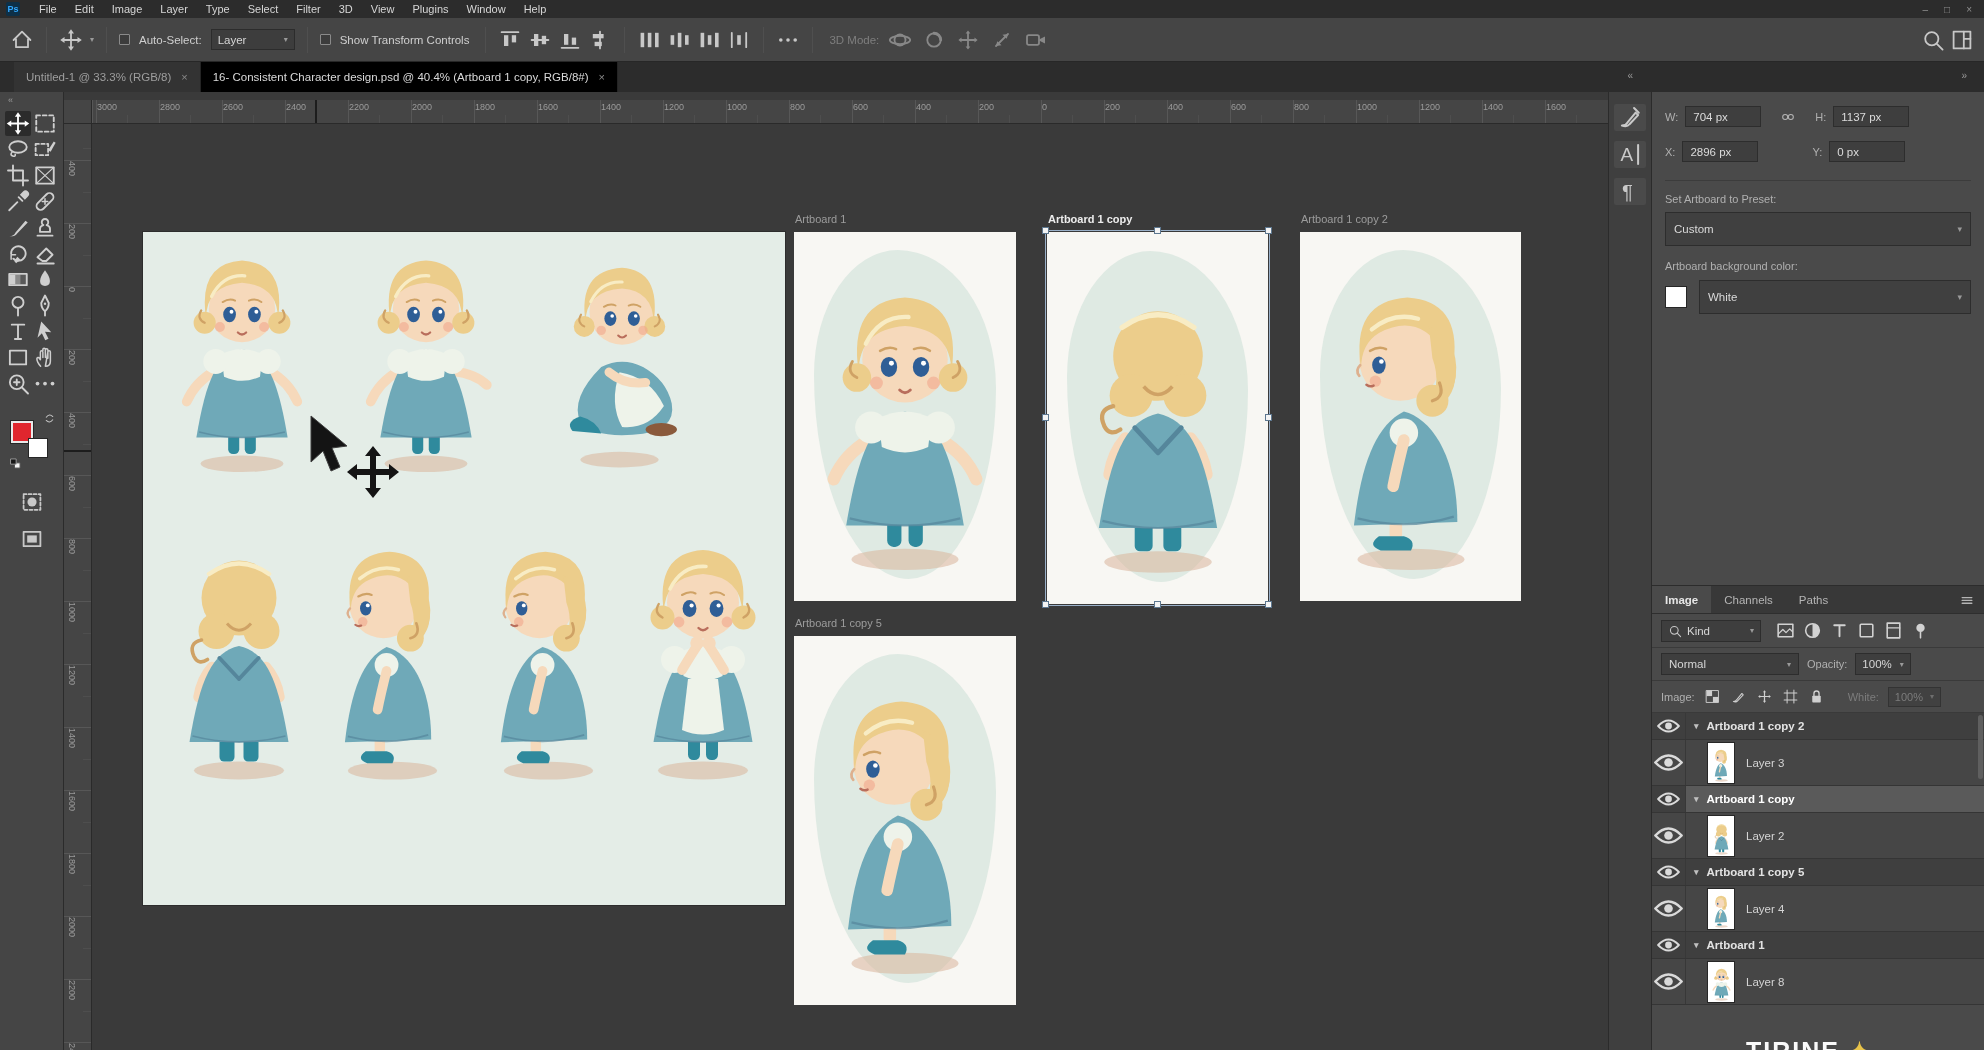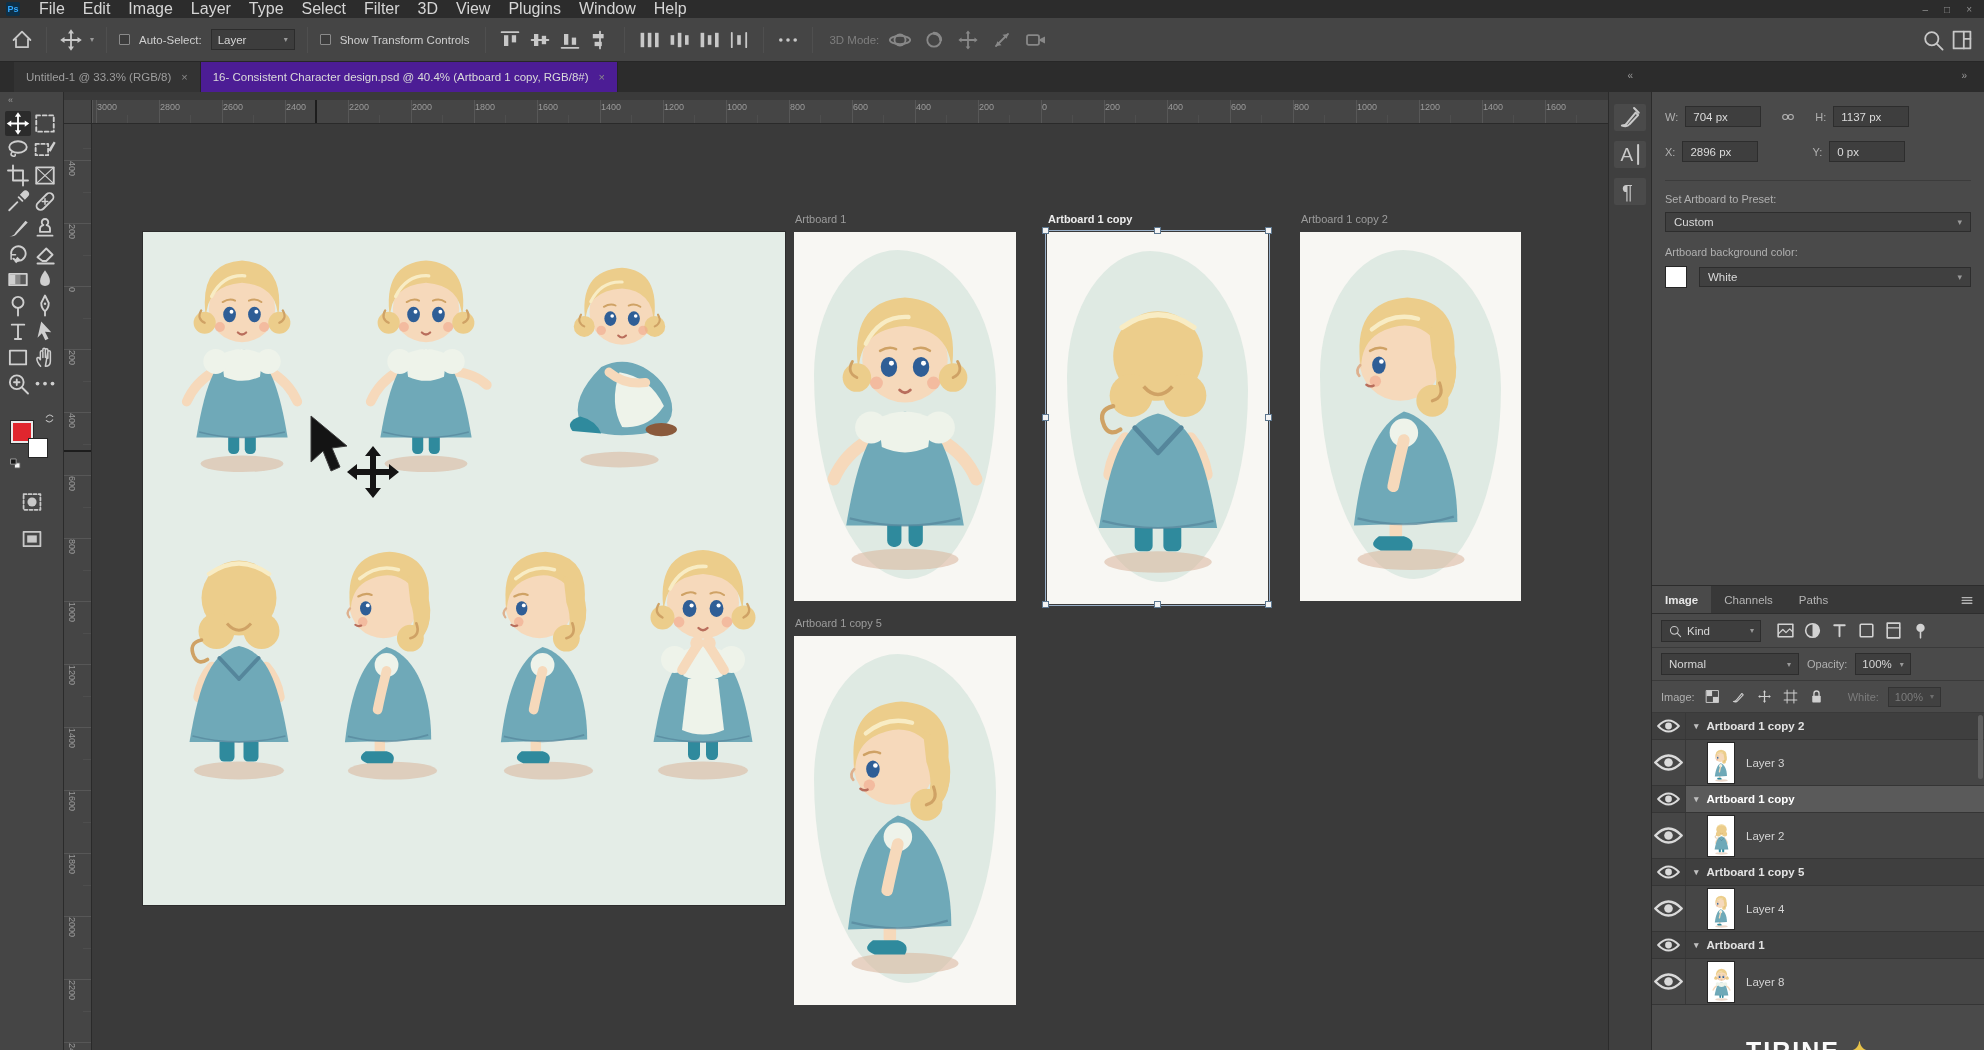--- a/index.html
+++ b/index.html
@@ -3,40 +3,40 @@
 <meta charset="utf-8">
 <style>
   *{margin:0;padding:0;box-sizing:border-box;}
   html,body{width:1984px;height:1050px;}
   body{position:relative;overflow:hidden;background:#3a3a3a;font-family:"Liberation Sans",sans-serif;color:#cfcfcf;font-size:12px;}
   svg{display:block;}
 
   
   .menubar{position:absolute;top:0;left:0;right:0;height:18px;background:#2c2c2c;display:flex;align-items:center;padding-left:6px;z-index:30;}
   .ps-logo{width:14px;height:14px;background:#0d3048;color:#31a8ff;font-size:9px;font-weight:bold;display:flex;align-items:center;justify-content:center;border-radius:2px;margin-right:10px;}
-  .mi{padding:0 9px;font-size:16px;color:#d6d6d6;line-height:18px;}
+  .mi{padding:0 9px;font-size:11px;color:#d6d6d6;line-height:18px;}
   .win{margin-left:auto;display:flex;gap:16px;padding-right:12px;color:#8f8f8f;font-size:10px;}
 
   
   .optionsbar{position:absolute;top:18px;left:0;right:0;height:44px;background:#454545;border-bottom:1px solid #272727;display:flex;align-items:center;padding:0 10px;gap:5px;z-index:25;}
   .sep{width:1px;height:26px;background:#353535;border-right:1px solid #4f4f4f;margin:0 7px;}
   .ob-icon{width:24px;height:24px;display:flex;align-items:center;justify-content:center;color:#c8c8c8;}
   .ob-icon svg{width:17px;height:17px;}
   .ob-icon.dim{color:#888;}
   .chev{color:#9a9a9a;font-size:8px;margin-left:2px;}
   .cb{width:11px;height:11px;border:1px solid #8a8a8a;background:#3c3c3c;border-radius:1px;flex:none;}
   .ob-label{font-size:11.5px;color:#cfcfcf;margin:0 4px;}
   .ob-label.dim{color:#7e7e7e;}
   .ob-select{display:flex;align-items:center;justify-content:space-between;background:#3d3d3d;border:1px solid #2c2c2c;padding:2px 6px;width:84px;height:21px;font-size:11.5px;color:#d6d6d6;}
   .spacer{flex:1;}
 
   
   .tabbar{position:absolute;top:62px;left:0;right:0;height:30px;background:#2c2c2c;display:flex;align-items:stretch;z-index:20;}
   .tab{display:flex;align-items:center;padding:0 12px;font-size:11.5px;gap:10px;background:#333333;color:#9e9e9e;border-right:1px solid #242424;white-space:nowrap;}
-  .tab.active{background:#4c1d95;color:#dadada;}
+  .tab.active{background:#000000;color:#dadada;}
   .tab .x{color:#8a8a8a;font-size:11px;}
   .tab-lead{width:14px;}
   .dock-chev{position:absolute;top:8px;font-size:10px;color:#9a9a9a;letter-spacing:-1px;}
 
   
   .toolbar{position:absolute;top:92px;left:0;width:64px;bottom:0;background:#454545;border-right:1px solid #2b2b2b;z-index:15;}
   .tb-collapse{text-align:left;padding:3px 0 0 8px;color:#9a9a9a;font-size:9px;letter-spacing:-1px;}
   .tools{display:grid;grid-template-columns:26px 26px;justify-content:center;gap:1px;margin-top:6px;}
   .tool{width:26px;height:25px;display:flex;align-items:center;justify-content:center;color:#cfcfcf;border-radius:2px;}
   .tool svg{width:16px;height:16px;}
@@ -88,21 +88,21 @@
 
   .prop-body{padding:0 13px;}
   .obj-row{display:flex;align-items:center;gap:10px;margin-top:14px;padding-bottom:14px;border-bottom:1px solid #3c3c3c;}
   .obj-icon{width:30px;height:26px;background:#3e3e3e;border-radius:2px;display:flex;align-items:center;justify-content:center;color:#d5d5d5;}
   .obj-icon svg{width:16px;height:16px;}
   .dim-row{display:flex;align-items:center;margin-top:14px;gap:7px;}
   .lbl{font-size:11px;color:#b0b0b0;}
   .fld{background:#3e3e3e;border:1px solid #2d2d2d;height:21px;padding:0 7px;font-size:11.5px;color:#dcdcdc;display:flex;align-items:center;width:76px;}
   .link-icon{width:20px;height:14px;color:#b5b5b5;margin:0 10px;}
   .prop-sect{margin-top:18px;border-top:1px solid #3c3c3c;padding-top:12px;}
-  .full-select{display:flex;align-items:center;justify-content:space-between;background:#404040;border:1px solid #2d2d2d;height:20px;padding:0 8px;font-size:11.5px;color:#d9d9d9;margin-top:7px;}
+  .full-select{display:flex;align-items:center;justify-content:space-between;background:#404040;border:1px solid #2d2d2d;height:34px;padding:0 8px;font-size:11.5px;color:#d9d9d9;margin-top:7px;}
   .chev2{color:#9a9a9a;font-size:9px;}
   .bg-row{display:flex;align-items:center;gap:12px;margin-top:8px;}
   .mini-swatch{width:22px;height:22px;border:1px solid #262626;flex:none;}
 
   .layers-panel{position:absolute;top:493px;left:0;right:0;bottom:0;border-top:1px solid #2c2c2c;display:flex;flex-direction:column;background:#4a4a4a;}
   .flt-row{height:34px;display:flex;align-items:center;padding:0 9px;gap:8px;border-bottom:1px solid #3a3a3a;}
   .kind-select{display:flex;align-items:center;gap:5px;background:#3e3e3e;border:1px solid #2d2d2d;height:22px;padding:0 6px;width:100px;font-size:11.5px;color:#d6d6d6;}
   .kind-select .spacer{flex:1;}
   .fic{width:21px;height:21px;display:flex;align-items:center;justify-content:center;color:#d2d2d2;}
   .fic svg{width:15px;height:15px;}

